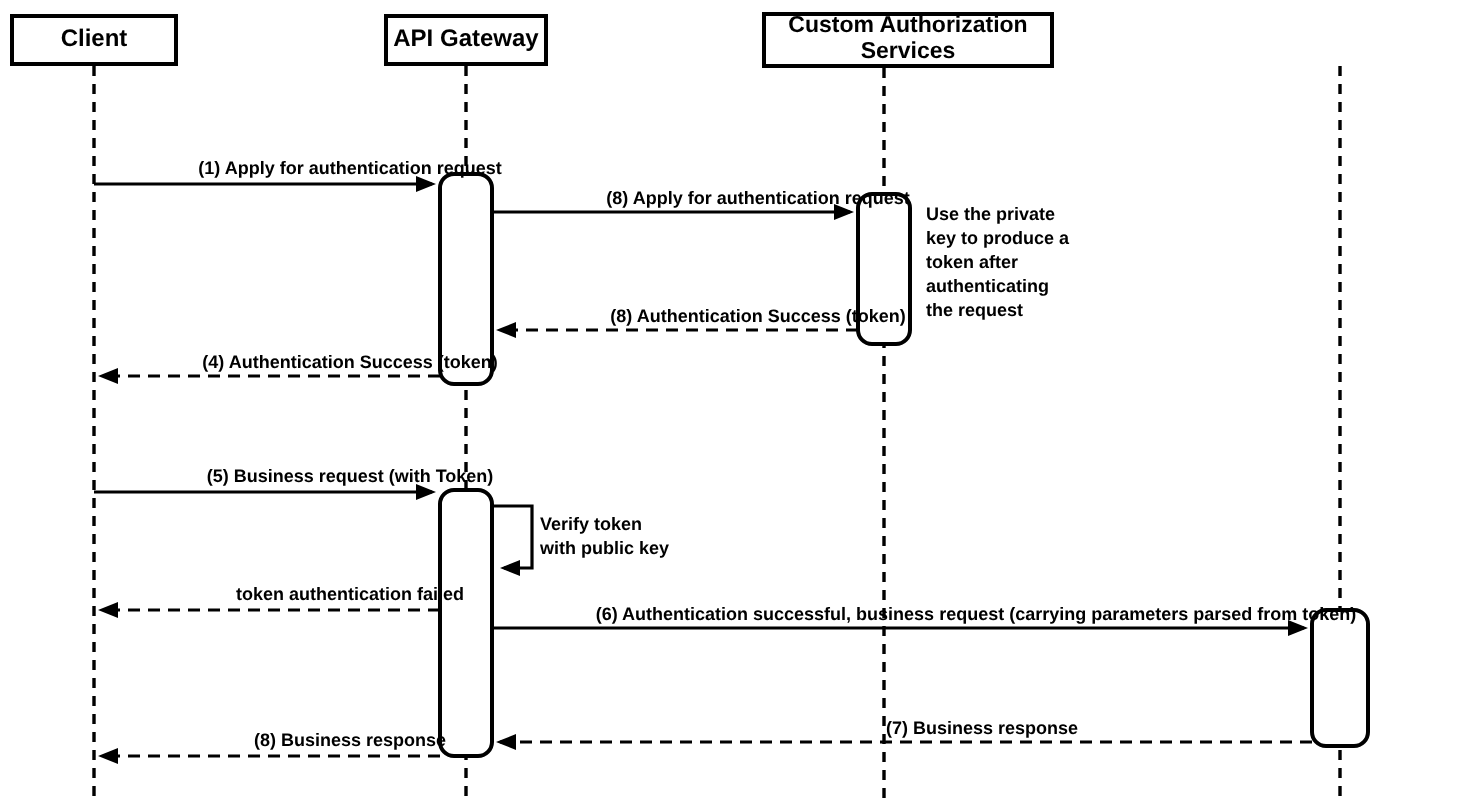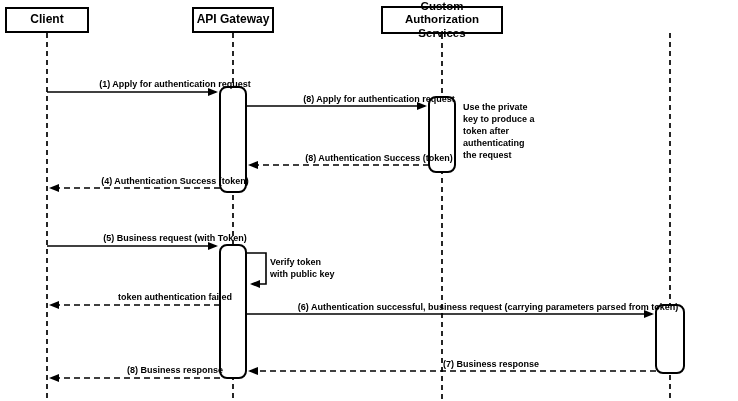--- a/index.html
+++ b/index.html
@@ -103,21 +103,21 @@
     <line class="arrow" x1="47" y1="246" x2="216" y2="246" marker-end="url(#arrowhead)"></line>
     <path class="arrow" d="M246,253 H266 V284 H252" marker-end="url(#arrowhead)"></path>
     <line class="arrow dashed" x1="220" y1="305" x2="51" y2="305" marker-end="url(#arrowhead)"></line>
     <line class="arrow" x1="246" y1="314" x2="652" y2="314" marker-end="url(#arrowhead)"></line>
     <line class="arrow dashed" x1="656" y1="371" x2="250" y2="371" marker-end="url(#arrowhead)"></line>
     <line class="arrow dashed" x1="220" y1="378" x2="51" y2="378" marker-end="url(#arrowhead)"></line>
   </svg>
 
   <div class="participant" style="left:5px;   top:7px; width:84px;  height:26px;">Client</div>
   <div class="participant" style="left:192px; top:7px; width:82px;  height:26px;">API Gateway</div>
-  <div class="participant" style="left:381px; top:6px; width:122px; height:28px; font-size:11.5px;">Custom Authorization
+  <div class="participant" style="left:381px; top:6px; width:146px; height:28px; font-size:11.5px;">Custom Authorization
 Services</div>
 
   <div class="msg-label" style="left:133px; top:79px;">(1) Apply for authentication request</div>
   <div class="msg-label" style="left:337px; top:94px;">(8) Apply for authentication request</div>
   <div class="msg-label" style="left:337px; top:153px;">(8) Authentication Success (token)</div>
   <div class="msg-label" style="left:133px; top:176px;">(4) Authentication Success (token)</div>
   <div class="msg-label" style="left:133px; top:233px;">(5) Business request (with Token)</div>
   <div class="msg-label" style="left:133px; top:292px;">token authentication failed</div>
   <div class="msg-label" style="left:446px; top:302px;">(6) Authentication successful, business request (carrying parameters parsed from token)</div>
   <div class="msg-label" style="left:449px; top:359px;">(7) Business response</div>

